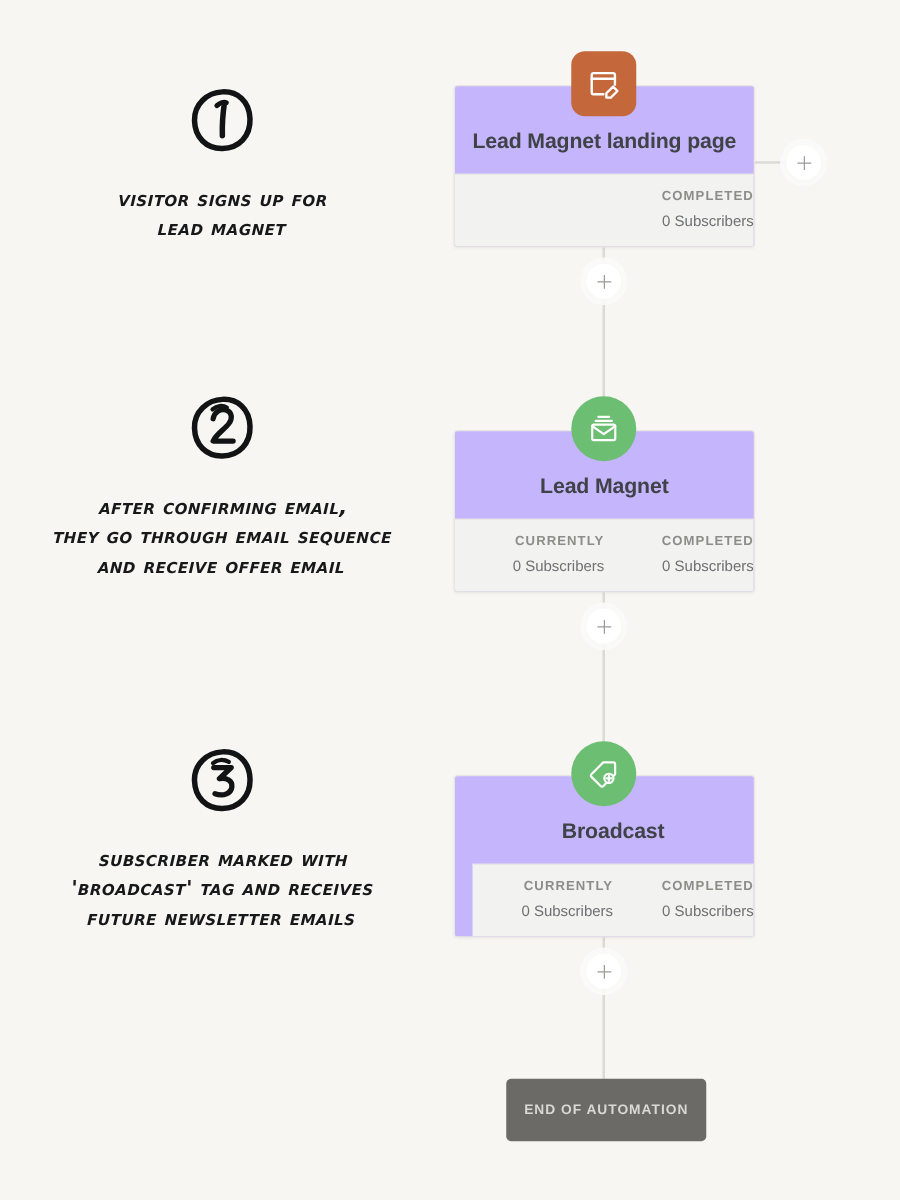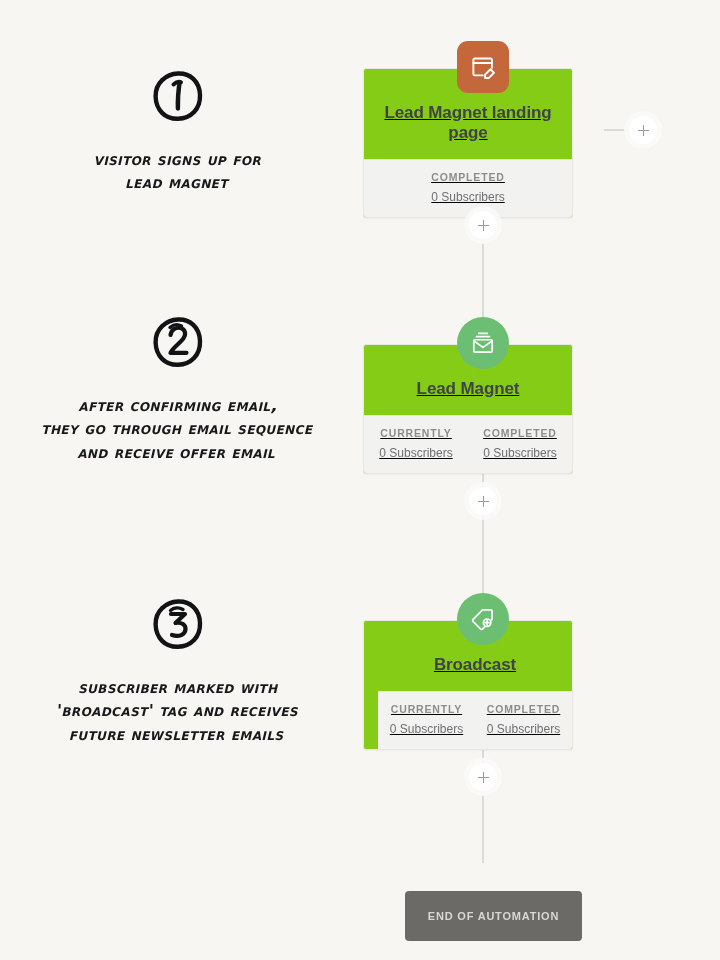--- a/index.html
+++ b/index.html
@@ -77,27 +77,26 @@
 
   .plus-1 { left: 469px; top: 211px; }
   .plus-2 { left: 469px; top: 487px; }
   .plus-3 { left: 469px; top: 763px; }
   .plus-side { left: 629px; top: 116px; }
 
   
   .node {
     position: absolute;
     left: 363px;
-    width: 210px;
+    width: 241px;
     border-radius: 3px;
-    background: #84cc16;
+    background: #c4b5fd;
     border: 1px solid #e8e6e1;
     box-shadow: 0 1px 2px rgba(0,0,0,0.04);
     overflow: hidden;
-    text-decoration: underline;
   }
   .node-1 { top: 68px; }
   .node-2 { top: 344px; }
   .node-3 { top: 620px; padding-left: 14px; }
 
   .node-title {
     font-size: 17px;
     font-weight: bold;
     color: #3f4246;
     text-align: center;
@@ -106,21 +105,21 @@
   }
 
   .node-stats {
     background: #f2f2f0;
     border-top: 1px solid #e9e7e3;
     display: flex;
     padding: 11px 0 13px;
   }
   .stat {
     flex: 1;
-    text-align: center;
+    text-align: right;
   }
   .stat-label {
     font-size: 10.5px;
     font-weight: bold;
     letter-spacing: 0.85px;
     color: #8d8d88;
     text-transform: uppercase;
     margin-bottom: 7px;
   }
   .stat-value {
@@ -149,22 +148,22 @@
   }
   .icon-1 { top: 41px; }
   .icon-2 { top: 317px; }
   .icon-3 { top: 593px; }
   .node-icon svg { display: block; }
 
   
   .end-node {
     position: absolute;
     left: 405px;
-    top: 891px;
-    width: 177px;
+    top: 863px;
+    width: 160px;
     height: 50px;
     background: #6b6a67;
     border-radius: 4px;
     display: flex;
     align-items: center;
     justify-content: center;
     cursor: pointer;
   }
   .end-node-label {
     color: #d9d8d5;

